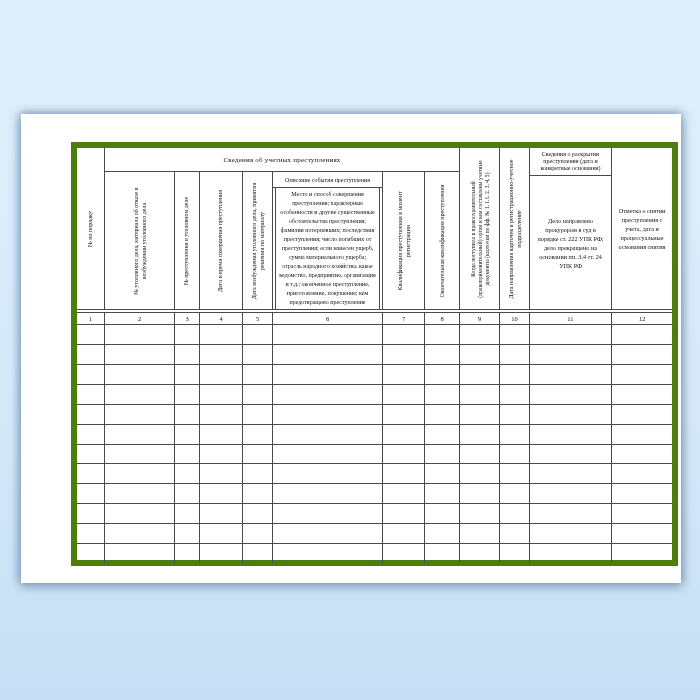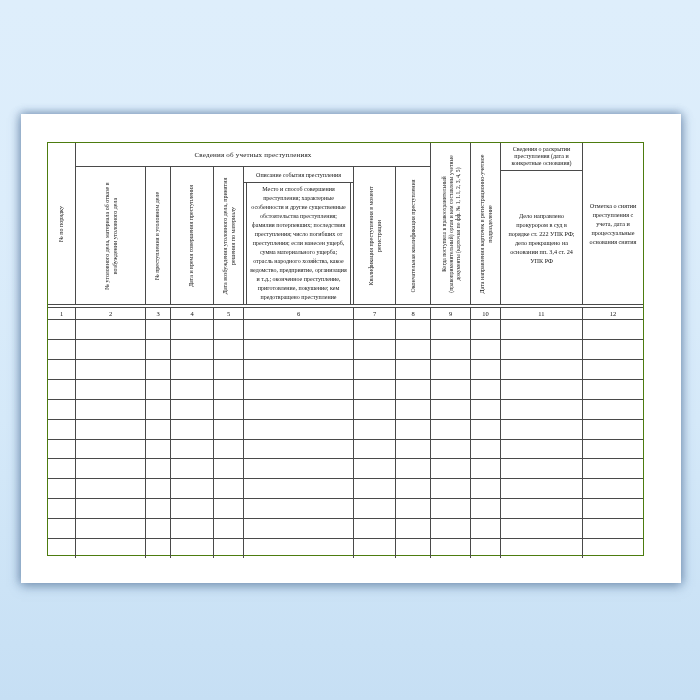--- a/index.html
+++ b/index.html
@@ -8,22 +8,22 @@
     background:linear-gradient(180deg,#deeefb 0%,#dcedfb 30%,#d5e9f9 60%,#c6dff4 100%);
     font-family:"Liberation Serif", serif;
     color:#151515;
   }
   .page{
     position:absolute;left:21px;top:114px;width:660px;height:469px;
     background:#ffffff;
     box-shadow:0 4px 10px rgba(96,125,160,.55), 0 -3px 7px rgba(110,140,175,.38), 4px 0 8px rgba(110,140,175,.30), -4px 0 8px rgba(110,140,175,.30);
   }
   .tbl{
-    position:absolute;left:26px;top:28px;width:595px;height:412px;
-    border:1px solid #4d7c0f;box-sizing:content-box;font-family:Liberation Serif, serif;
+    position:absolute;left:50px;top:28px;width:595px;height:412px;
+    border:6px solid #4d7c0f;box-sizing:content-box;font-family:Liberation Serif, serif;
   }
   .row{display:flex;width:595px;}
   .cell{box-sizing:border-box;border-right:1px solid #4a4a4a;flex:0 0 auto;position:relative;}
   .cell:last-child{border-right:none;}
   
   .c1{width:28px}.c2{width:70px}.c3{width:25px}.c4{width:43px}.c5{width:30px}
   .c6{width:110px}.c7{width:42px}.c8{width:35px}.c9{width:40px}.c10{width:30px}
   .c11{width:82px}.c12{width:60px}
   .g28{width:355px} 
 

